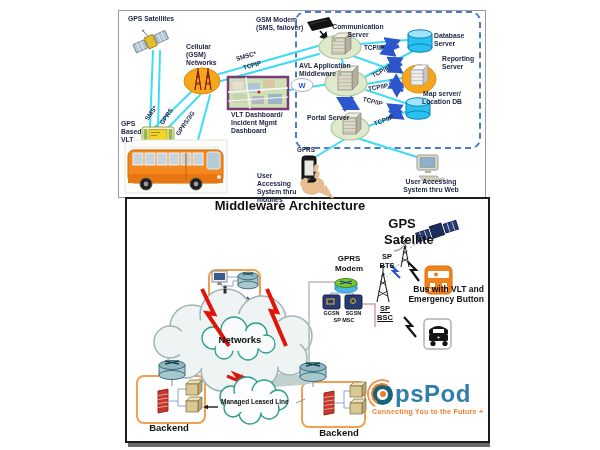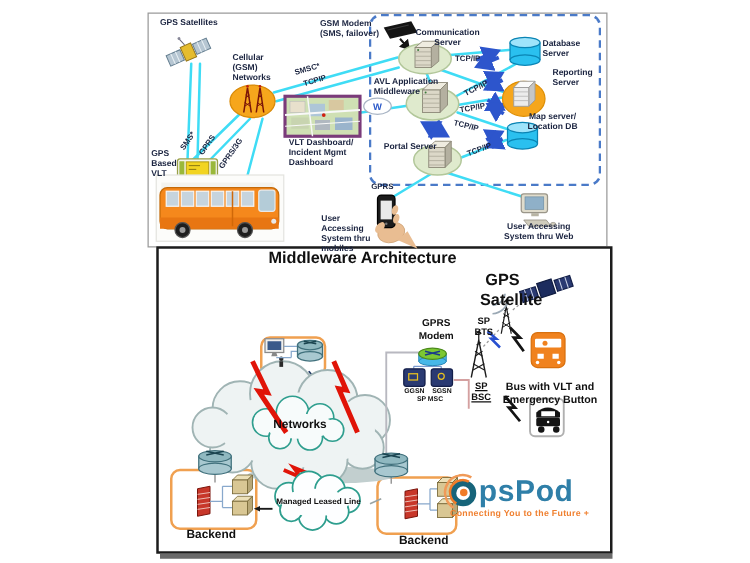--- a/index.html
+++ b/index.html
@@ -12,21 +12,21 @@
   .dashed-box{position:absolute;left:295px;top:11px;width:182px;height:134px;
               border:2px dashed #4a7ac8;border-radius:10px;}
   .obox{position:absolute;border:2px solid #f0a050;border-radius:8px;}
   .art{position:absolute;left:0;top:0;pointer-events:none;}
   .lbl{position:absolute;font-weight:bold;color:#1b2440;font-size:6.8px;line-height:1.18;}
   .edge{position:absolute;font-weight:bold;color:#1b2440;font-size:6.3px;white-space:nowrap;
         transform-origin:0 50%;}
   .blbl{position:absolute;font-weight:bold;color:#101010;line-height:1.2;}
   .ctr{text-align:center;}
   .nowrap{white-space:nowrap;}
-  .logo{position:absolute;left:360px;top:383px;width:112px;}
+  .logo{position:absolute;left:372px;top:383px;width:112px;}
   .logo-row{display:flex;align-items:center;}
   .logo-o{position:relative;display:inline-block;width:21px;height:21px;border:5px solid #17647a;
           border-radius:50%;box-sizing:border-box;background:#fff;}
   .o-dot{position:absolute;left:2.5px;top:2.5px;width:6px;height:6px;border-radius:50%;background:#f07c28;}
   .o-arc{position:absolute;left:-6px;top:-6px;width:18px;height:18px;border:2.5px solid transparent;
          border-top-color:#f07c28;border-left-color:#f07c28;border-radius:50%;transform:rotate(-15deg);}
   .o-arc2{position:absolute;left:-10px;top:-10px;width:26px;height:26px;border:2px solid transparent;
          border-top-color:#f09a58;border-left-color:#f09a58;border-radius:50%;transform:rotate(-15deg);}
   .logo-rest{font-size:24px;font-weight:bold;color:#2f7fa8;line-height:22px;margin-left:2px;letter-spacing:.5px;}
   .logo-tag{font-size:7px;font-weight:bold;color:#f08030;margin-top:3px;letter-spacing:.25px;white-space:nowrap;}
@@ -432,21 +432,21 @@
   <div class="edge" style="left:372px;top:72px;transform:rotate(-27deg);">TCP/IP</div>
   <div class="edge" style="left:368px;top:85px;transform:rotate(-10deg);">TCP/IP</div>
   <div class="edge" style="left:363px;top:95px;transform:rotate(14deg);">TCP/IP</div>
   <div class="edge" style="left:374px;top:120px;transform:rotate(-20deg);">TCP/IP</div>
   <div class="edge" style="left:297px;top:146px;">GPRS</div>
 
   <div class="blbl ctr" style="left:202px;top:198px;width:176px;font-size:13px;">Middleware Architecture</div>
   <div class="blbl ctr" style="left:384px;top:216px;width:36px;font-size:13px;">GPS Satellite</div>
   <div class="blbl ctr" style="left:377px;top:252px;width:20px;font-size:7.5px;">SP BTS</div>
   <div class="blbl ctr" style="left:374px;top:304px;width:22px;font-size:7.5px;text-decoration:underline;">SP BSC</div>
-  <div class="blbl ctr" style="left:396px;top:304px;width:88px;font-size:8.5px;">Bus with VLT and Emergency Button</div>
+  <div class="blbl ctr" style="left:396px;top:284px;width:88px;font-size:8.5px;text-align:right;">Bus with VLT and Emergency Button</div>
   <div class="blbl ctr" style="left:330px;top:254px;width:38px;font-size:8px;">GPRS Modem</div>
   <div class="blbl ctr" style="left:322px;top:310px;width:19px;font-size:5.5px;">GGSN</div>
   <div class="blbl ctr" style="left:344px;top:310px;width:19px;font-size:5.5px;">SGSN</div>
   <div class="blbl ctr" style="left:331px;top:317px;width:26px;font-size:5.5px;">SP MSC</div>
   <div class="blbl ctr" style="left:217px;top:334px;width:46px;font-size:9.5px;">Networks</div>
   <div class="blbl ctr nowrap" style="left:221px;top:398px;width:64px;font-size:6.5px;">Managed Leased Line</div>
   <div class="blbl ctr" style="left:146px;top:422px;width:46px;font-size:9.5px;">Backend</div>
   <div class="blbl ctr" style="left:315px;top:427px;width:48px;font-size:9.5px;">Backend</div>
 
   <div class="logo">

